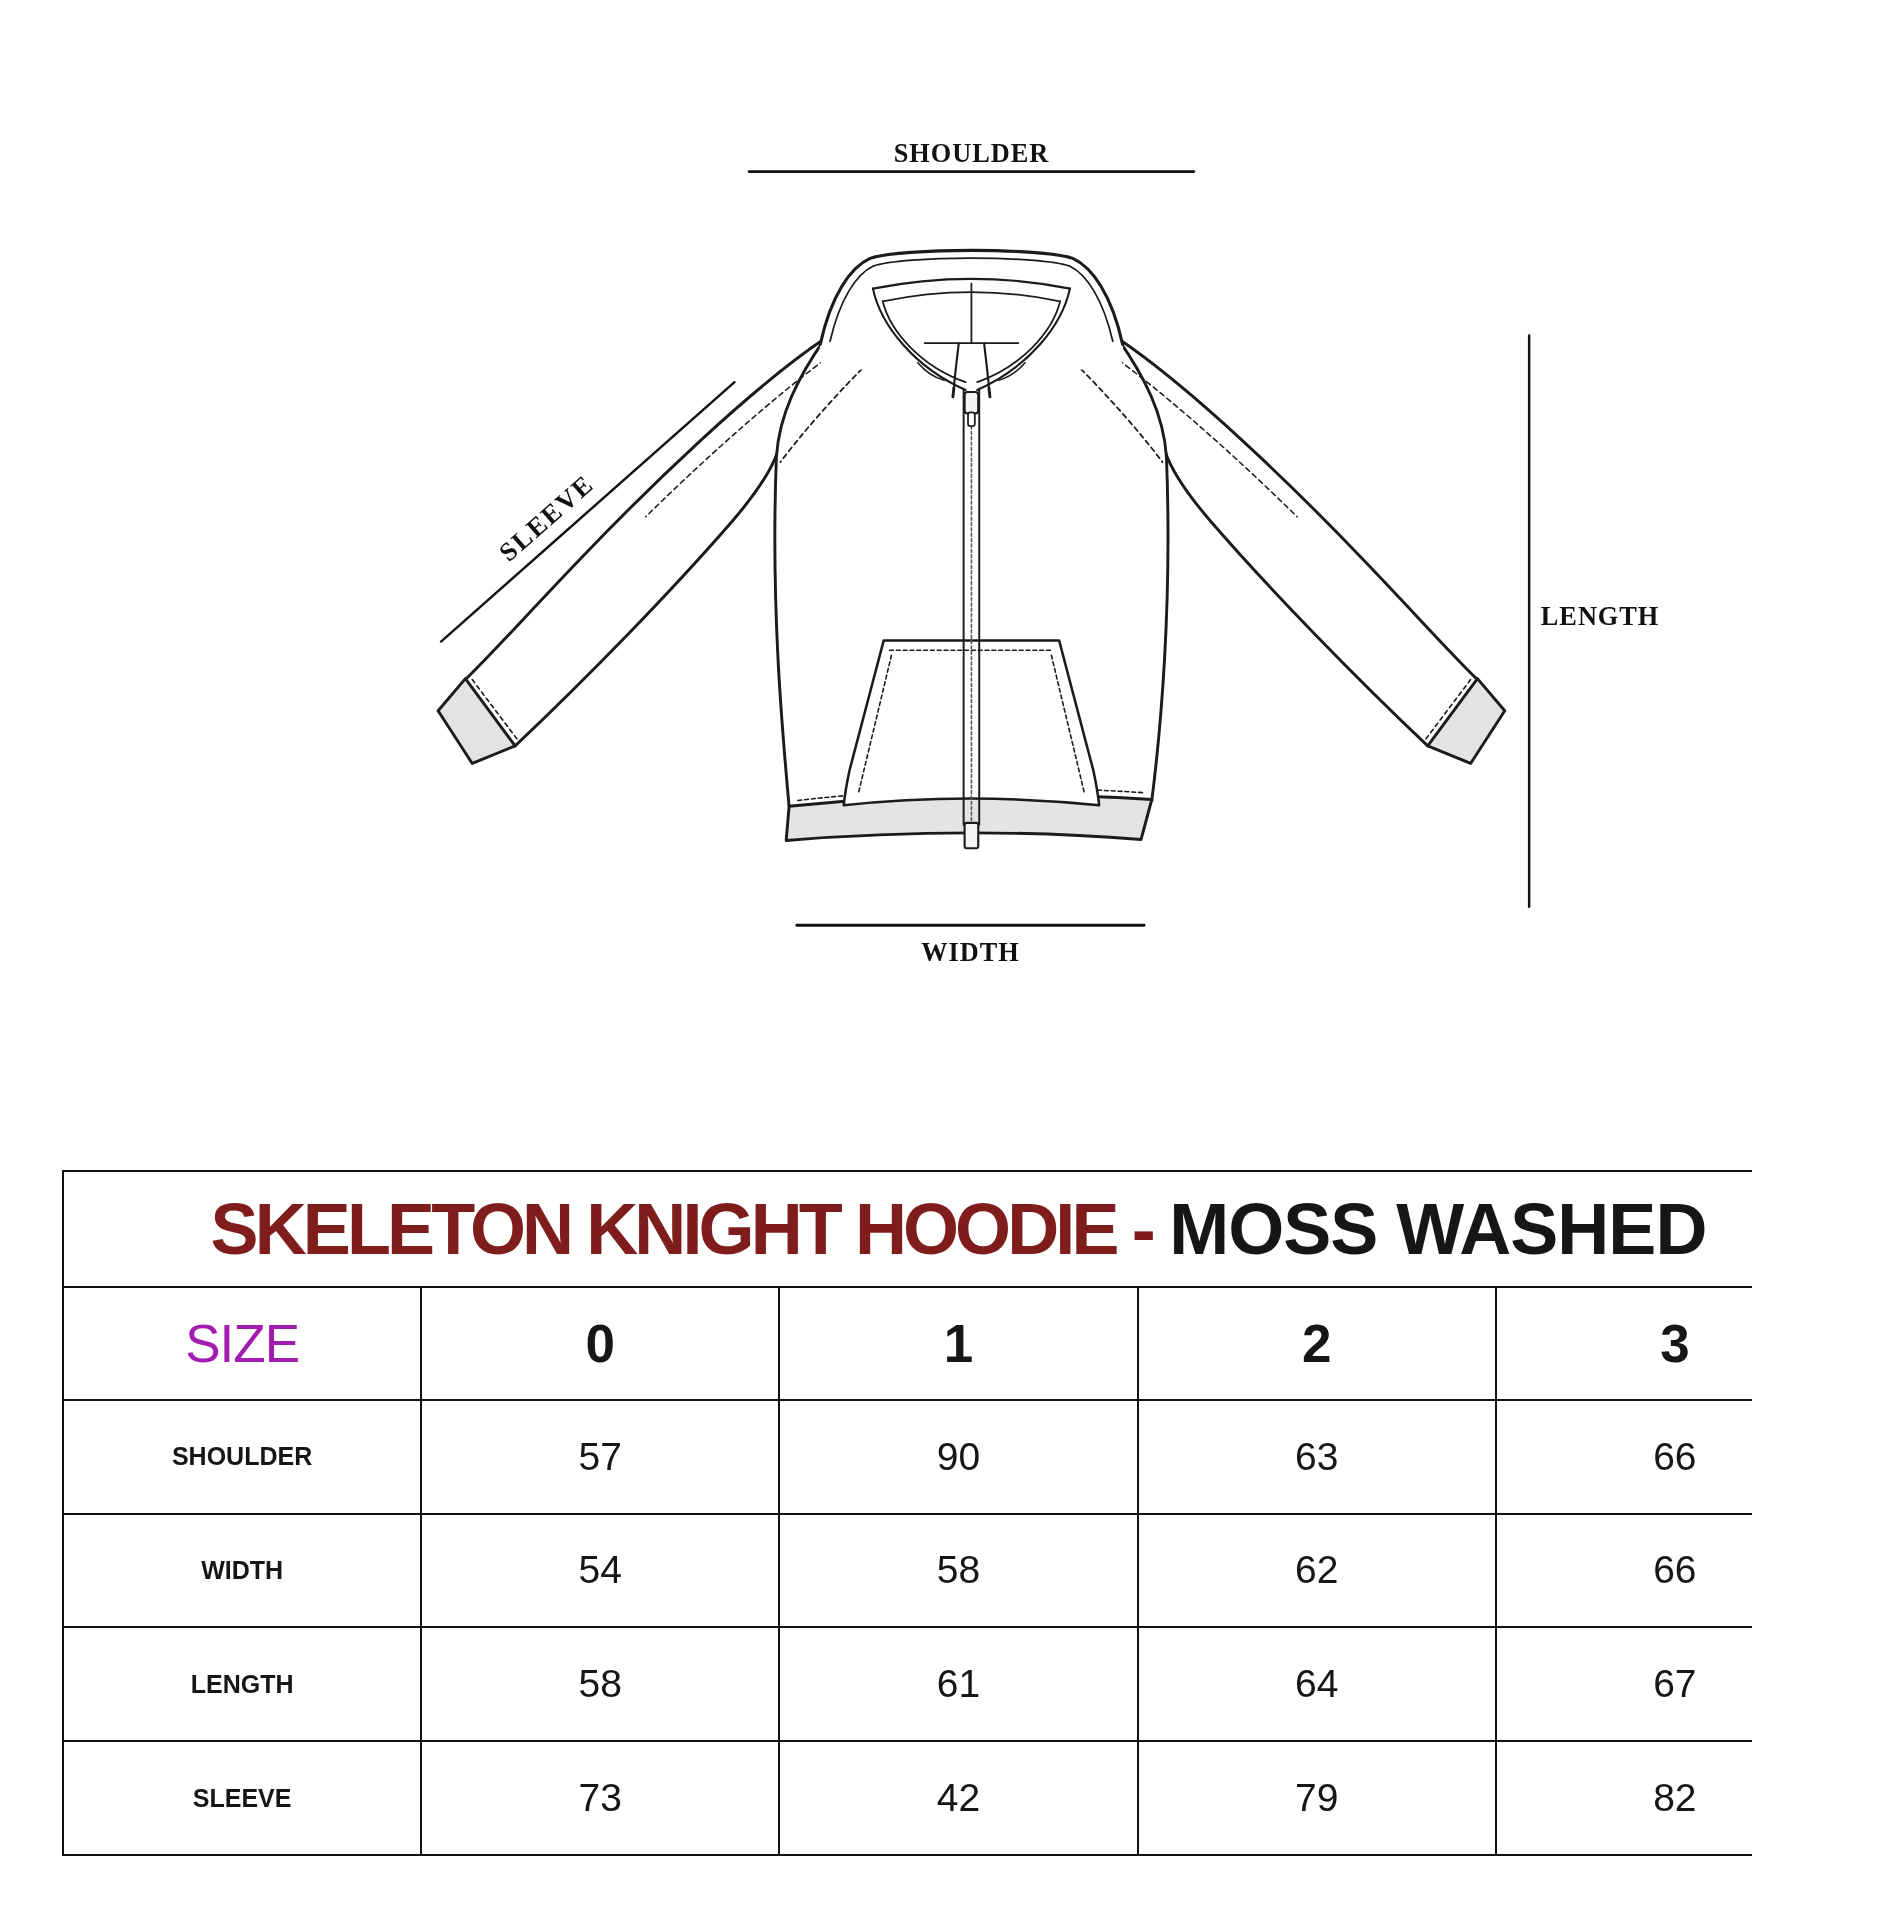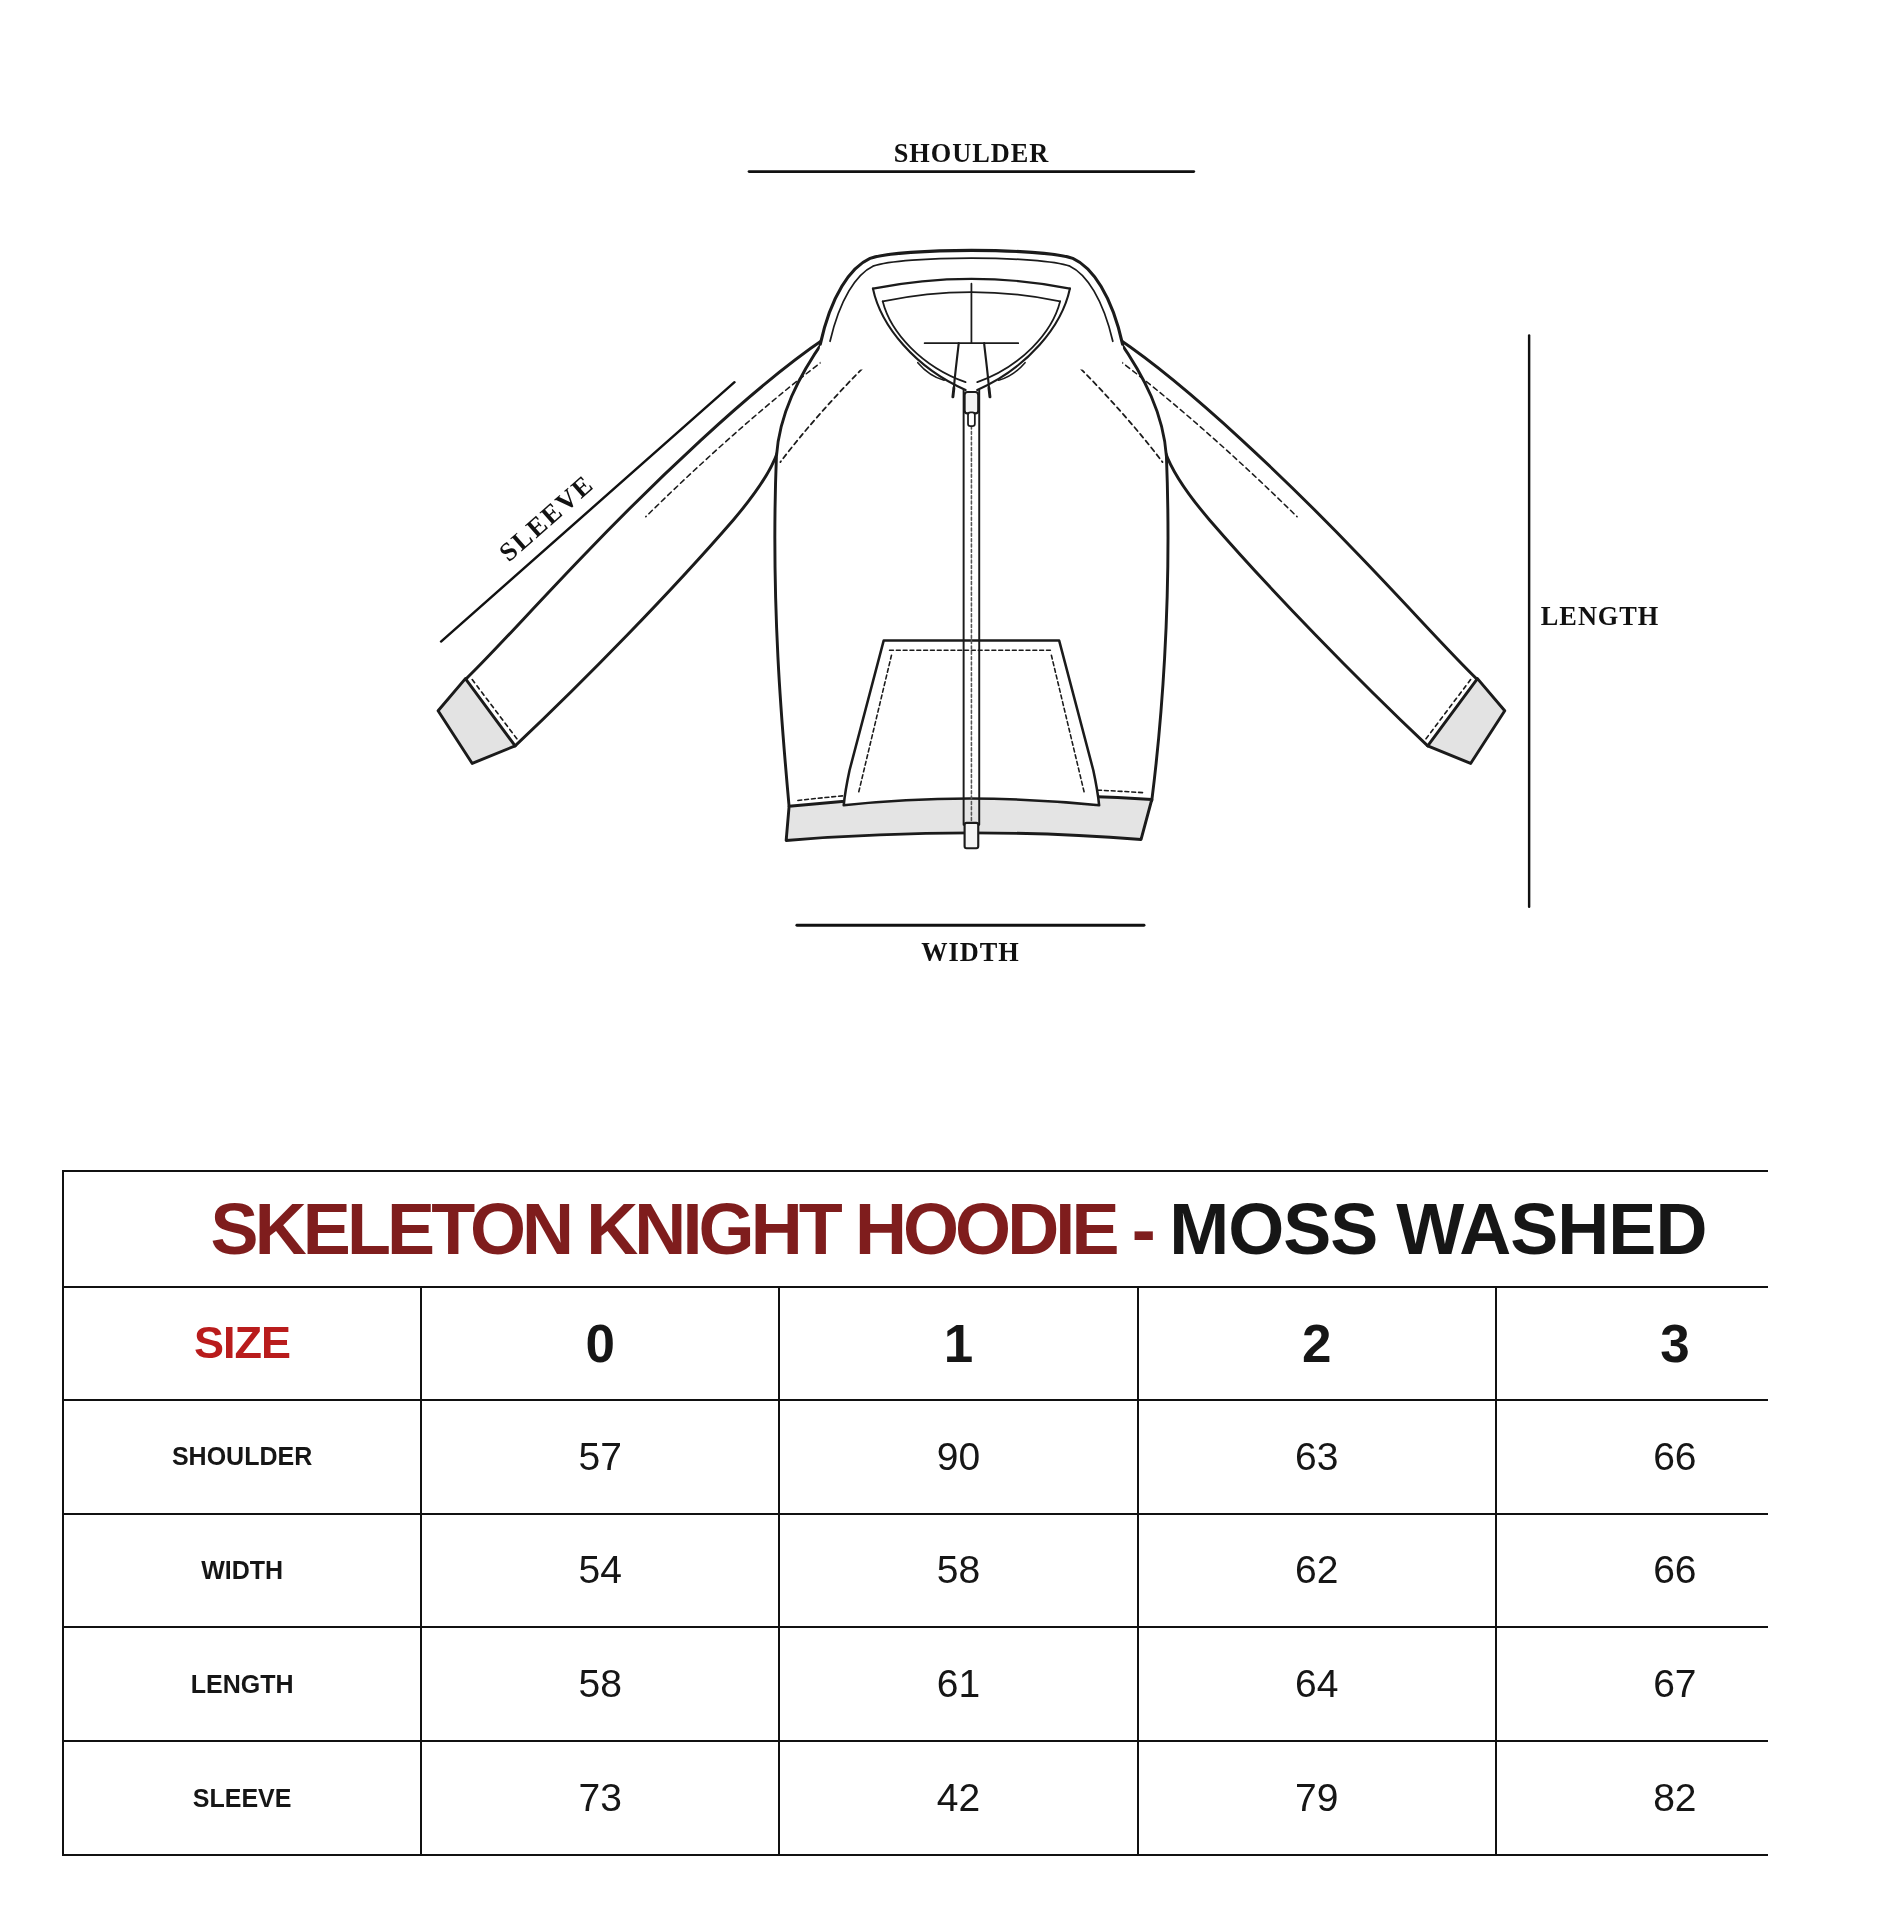--- a/index.html
+++ b/index.html
@@ -1,18 +1,18 @@
 <!DOCTYPE html>
 <html><head>
 <meta charset="utf-8">
 <style>
   html,body{margin:0;padding:0;background:#fff;}
   #page{
     position:relative;width:1752px;height:1923px;background:#ffffff;overflow:hidden;
-    font-family:"Liberation Sans", sans-serif;color:#1a1a1a;padding-left:16px;
+    font-family:"Liberation Sans", sans-serif;color:#1a1a1a;
   }
   #diagram-svg{position:absolute;top:0;left:0;}
   #unit-note{
     position:absolute;left:55px;top:1100px;
     font-size:43px;font-weight:bold;color:#1f1f1f;letter-spacing:0px;
   }
   #size-table{
     position:absolute;left:62px;top:1170px;width:1793px;height:686px;
     border-collapse:collapse;table-layout:fixed;
     border:2.9px solid #111;
@@ -22,21 +22,21 @@
     border-top:2.9px solid #111;
   }
   #size-table tr.row-title td{border-top:none;}
   #size-table td.vline{border-left:2px solid #111;}
   tr.row-title{height:113px;}
   tr.row-size{height:110px;}
   tr.row-data{height:111px;}
   .title-wrap{display:flex;justify-content:center;align-items:baseline;white-space:nowrap;}
   .title-prefix{font-size:72px;font-weight:bold;letter-spacing:-3.9px;color:#7f1d1d;}
   .title-variant{font-size:72px;font-weight:bold;letter-spacing:-1px;margin-left:17.6px;color:#161616;}
-  .size-hdr{font-size:45px;font-weight:bold;letter-spacing:-1px;color:#b91c1c;}
+  .size-hdr{font-size:53px;font-weight:normal;letter-spacing:-1px;color:#a21caf;}
   .size-num{font-size:53px;font-weight:bold;color:#161616;}
   .row-lbl{font-size:25px;font-weight:bold;letter-spacing:0px;color:#161616;}
   .row-val{font-size:39px;font-weight:normal;color:#161616;}
 </style>
 </head>
 <body>
 
 <div id="page">
 
   <svg id="diagram-svg" width="1898" height="1053" viewBox="0 0 1946 1080" xmlns="http://www.w3.org/2000/svg">

